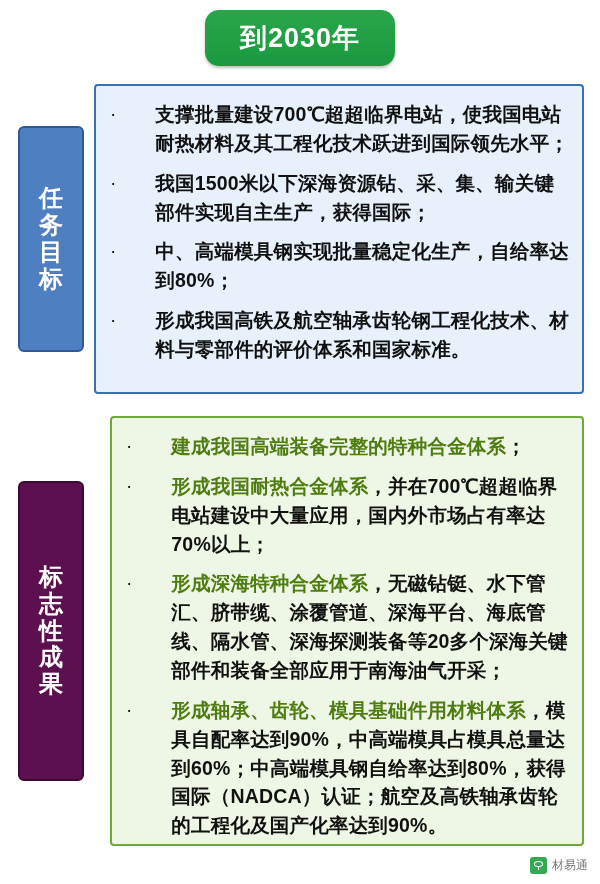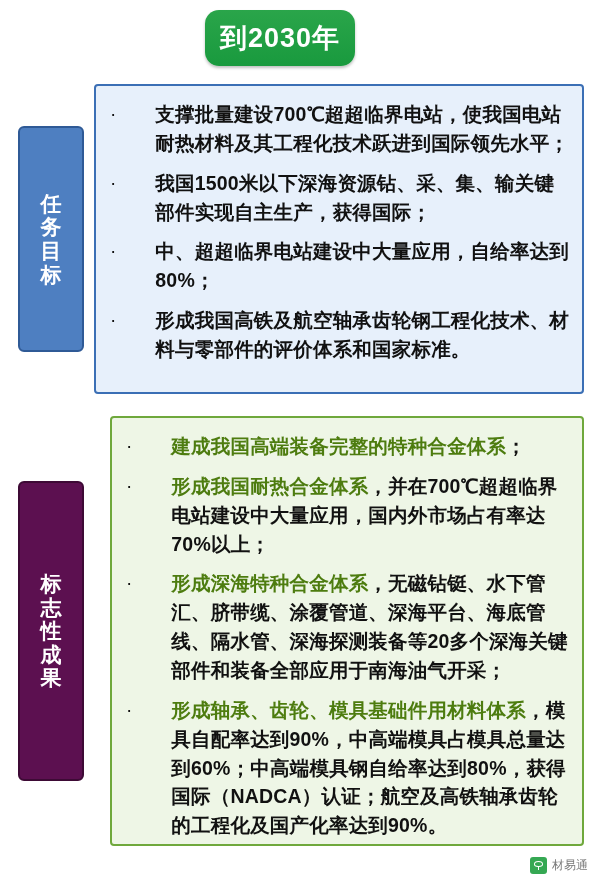--- a/index.html
+++ b/index.html
@@ -19,21 +19,21 @@
     position: relative;
     width: 600px;
     height: 884px;
   }
 
   
   .title-banner {
     position: absolute;
     left: 205px;
     top: 10px;
-    width: 150px;
+    width: 190px;
     height: 56px;
     background: linear-gradient(#2aa54a, #199a3e);
     border-radius: 14px;
     display: flex;
     align-items: center;
     justify-content: center;
     box-shadow: 0 2px 3px rgba(0,0,0,0.25);
   }
   .title-banner .title-text {
     color: #ffffff;
@@ -53,21 +53,21 @@
     width: 66px;
     border-radius: 6px;
     display: flex;
     align-items: center;
     justify-content: center;
     text-align: center;
     box-sizing: border-box;
   }
   .section-label .label-text {
     color: #ffffff;
-    font-size: 21px;
+    font-size: 24px;
     font-weight: bold;
     line-height: 1.12;
     writing-mode: horizontal-tb;
     padding: 0 14px;
   }
 
   .label-blue {
     background: #4e7fc1;
     border: 2px solid #2f5a96;
   }
@@ -203,21 +203,21 @@
       <div class="bullet-row">
         <span class="bullet-dot">·</span>
         <span class="bullet-text">支撑批量建设700℃超超临界电站，使我国电站耐热材料及其工程化技术跃进到国际领先水平；</span>
       </div>
       <div class="bullet-row">
         <span class="bullet-dot">·</span>
         <span class="bullet-text">我国1500米以下深海资源钻、采、集、输关键部件实现自主生产，获得国际；</span>
       </div>
       <div class="bullet-row">
         <span class="bullet-dot">·</span>
-        <span class="bullet-text">中、超超临界电站建设中大量应用，自给率达到80%；</span>
+        <span class="bullet-text">中、高端模具钢实现批量稳定化生产，自给率达到80%；</span>
       </div>
       <div class="bullet-row">
         <span class="bullet-dot">·</span>
         <span class="bullet-text">形成我国高铁及航空轴承齿轮钢工程化技术、材料与零部件的评价体系和国家标准。</span>
       </div>
     </div>
   </div>
 
   <div class="section" id="section-results">
     <div class="section-label label-purple">

